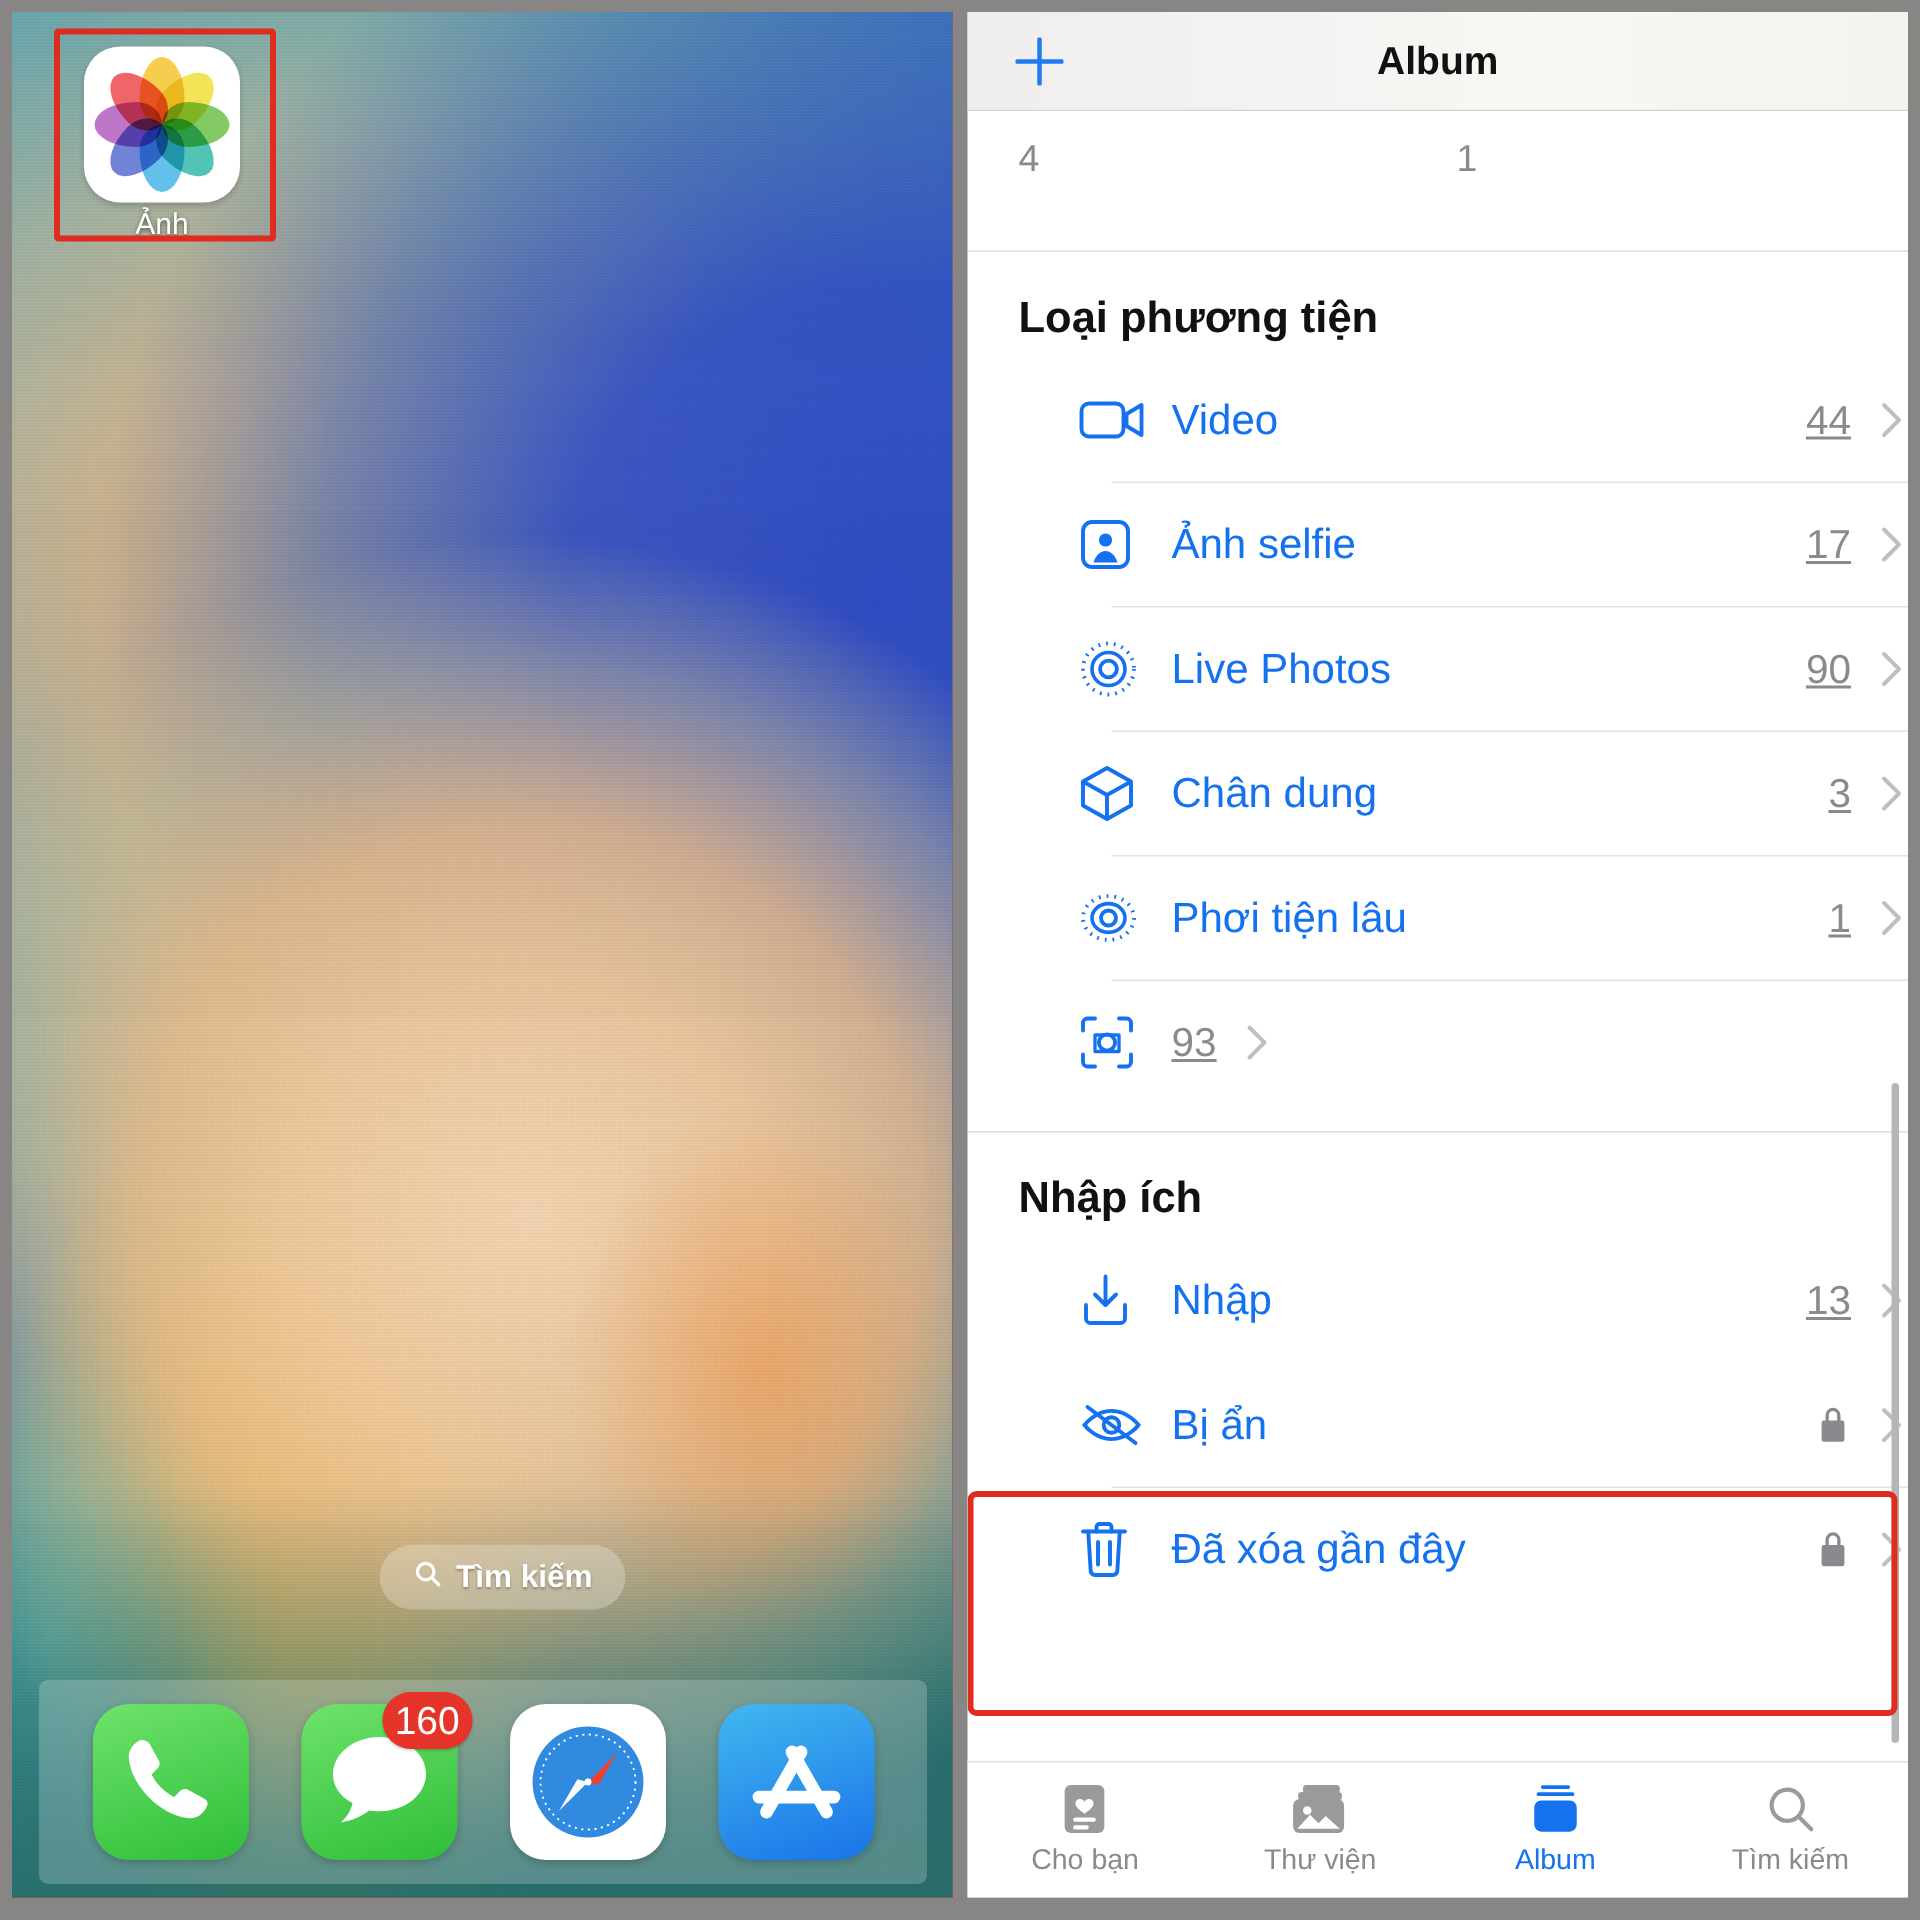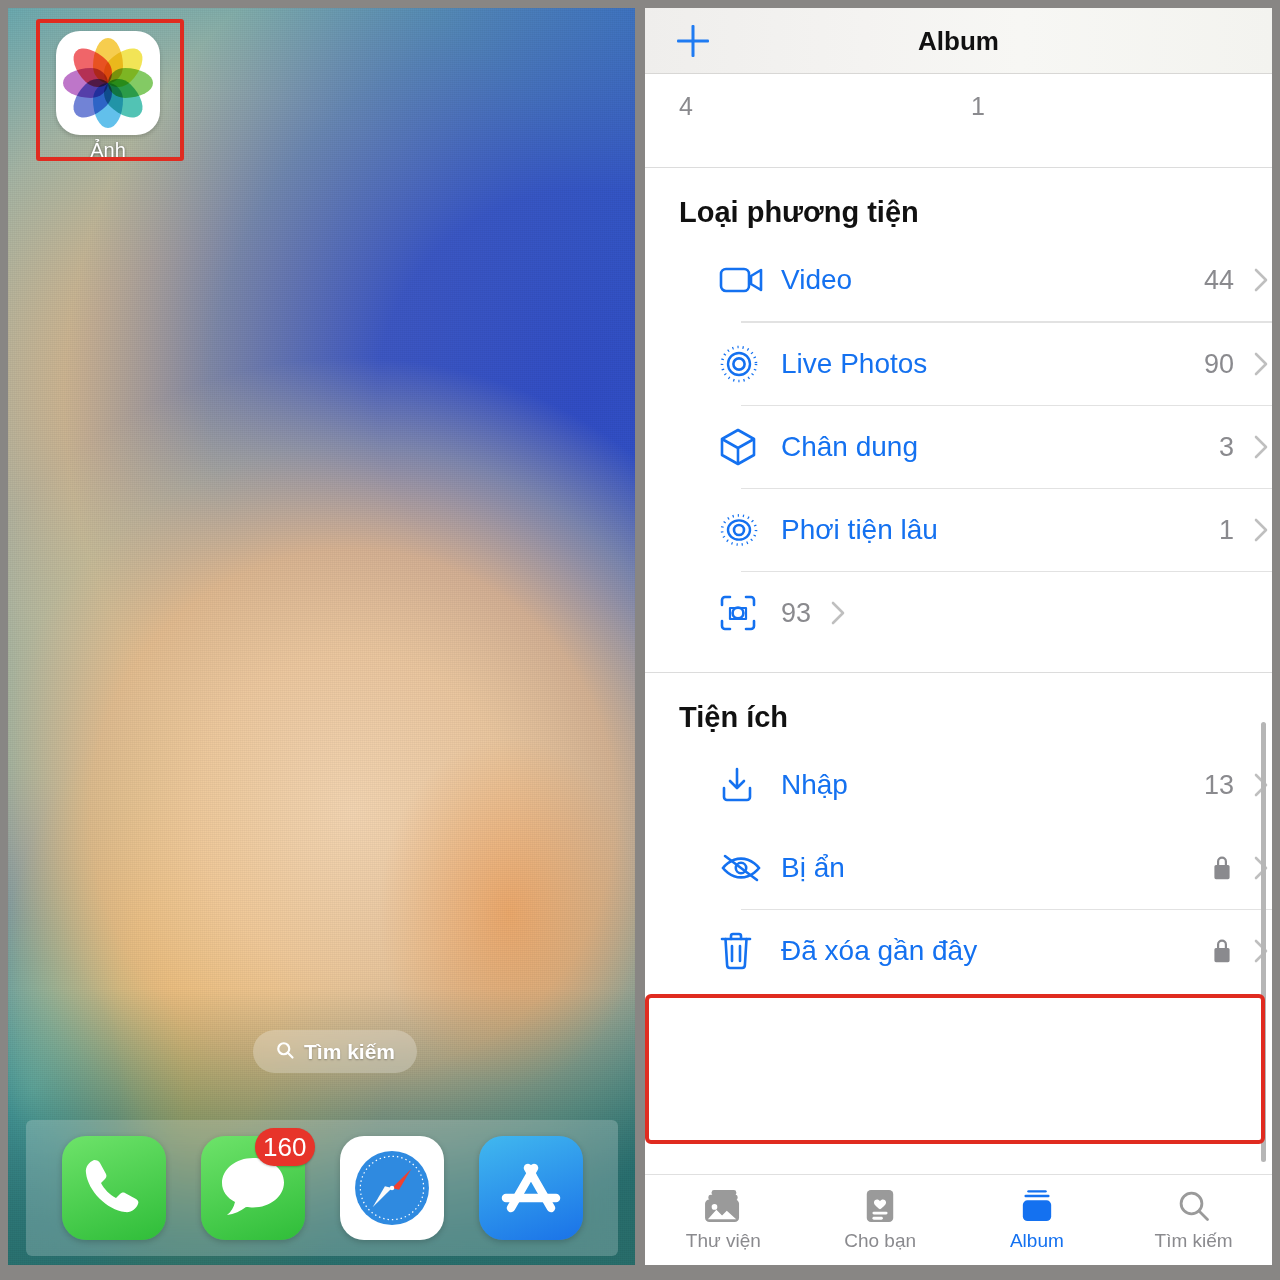--- a/index.html
+++ b/index.html
@@ -232,21 +232,21 @@
     margin-left: 40px;
   }
   .row .ic { width: 62px; flex: 0 0 62px; display:flex; align-items:center; }
   .row .label {
     flex: 1 1 auto;
     color: #1471f0;
     font-size: 28px;
     white-space: nowrap;
   }
   .row .count {
-    color: #8a8a8e; font-size: 27px; margin-right: 16px;
+    color: #8a8a8e; font-size: 27px; margin-right: 16px; text-decoration: underline;
   }
   .row .lock { margin-right: 18px; display:flex; align-items:center; }
   .row .chev { width: 22px; flex: 0 0 22px; display:flex; align-items:center; justify-content:center; }
   .row-sep { height:1px; background:#e2e2e2; margin-left: 96px; }
   .block-sep { height:1px; background:#dcdcdc; margin: 18px 0 0 0; }
 
   
   #scrollbar {
     position: absolute;
     right: 6px; top: 648px;
@@ -403,20 +403,36 @@
           <span class="label">Video</span>
           <span class="count">44</span>
           <span class="chev">
             <svg width="16" height="26" viewBox="0 0 16 26" fill="none" stroke="#bfbfbf" stroke-width="2.6" stroke-linecap="round" stroke-linejoin="round">
                 <polyline points="3,3 13,13 3,23"></polyline>
               </svg>
           </span>
         </div>
         <div class="row-sep"></div>
 
+        <div class="row">
+          <span class="ic">
+            <svg width="36" height="36" viewBox="0 0 36 36" fill="none" stroke="#1471f0" stroke-width="2.6">
+              <rect x="3" y="3" width="30" height="30" rx="6"></rect>
+              <circle cx="18" cy="15" r="4.4" fill="#1471f0" stroke="none"></circle>
+              <path d="M10 30c1.6-5 4.6-7.6 8-7.6s6.4 2.6 8 7.6z" fill="#1471f0" stroke="none"></path>
+            </svg>
+          </span>
+          <span class="label">Ảnh selfie</span>
+          <span class="count">17</span>
+          <span class="chev">
+            <svg width="16" height="26" viewBox="0 0 16 26" fill="none" stroke="#bfbfbf" stroke-width="2.6" stroke-linecap="round" stroke-linejoin="round">
+                <polyline points="3,3 13,13 3,23"></polyline>
+              </svg>
+          </span>
+        </div>
         <div class="row-sep"></div>
 
         <div class="row">
           <span class="ic">
             <svg width="40" height="40" viewBox="0 0 40 40" fill="none" stroke="#1471f0">
               <circle cx="20" cy="20" r="5.6" stroke-width="2.6"></circle>
               <circle cx="20" cy="20" r="11" stroke-width="2.4"></circle>
               <circle cx="20" cy="20" r="17" stroke-width="2.6" stroke-dasharray="1.2 4"></circle>
             </svg>
           </span>
@@ -477,21 +493,21 @@
           <span class="chev">
             <svg width="16" height="26" viewBox="0 0 16 26" fill="none" stroke="#bfbfbf" stroke-width="2.6" stroke-linecap="round" stroke-linejoin="round">
                 <polyline points="3,3 13,13 3,23"></polyline>
               </svg>
           </span>
         </div>
       </div>
 
       <div class="block-sep"></div>
 
-      <div class="section-head">Tiện ích</div>
+      <div class="section-head">Nhập ích</div>
       <div class="rows">
 
         <div class="row">
           <span class="ic">
             <svg width="36" height="38" viewBox="0 0 36 38" fill="none" stroke="#1471f0" stroke-width="2.6" stroke-linecap="round" stroke-linejoin="round">
               <path d="M18 3v18M11 15l7 7 7-7"></path>
               <path d="M5 22v9a3 3 0 0 0 3 3h20a3 3 0 0 0 3-3v-9"></path>
             </svg>
           </span>
           <span class="label">Nhập</span>
@@ -547,46 +563,46 @@
               </svg>
           </span>
         </div>
       </div>
 
       <div id="scrollbar"></div>
       <div class="red-box" id="utility-highlight"></div>
     </div>
 
     <div id="tab-bar">
+
+      <div class="tab">
+        <span class="tic">
+          <svg width="30" height="34" viewBox="0 0 30 36" fill="#9a9a9a">
+            <rect x="1" y="1" width="28" height="34" rx="4.4"></rect>
+            <path d="M15 13c-1.6-3.2-6.4-2.4-6.4 1.2 0 2.8 4 5.4 6.4 7.2 2.4-1.8 6.4-4.4 6.4-7.2 0-3.6-4.8-4.4-6.4-1.2z" fill="#fff"></path>
+            <rect x="7" y="24" width="16" height="3" rx="1.5" fill="#fff"></rect>
+            <rect x="7" y="29.5" width="11" height="3" rx="1.5" fill="#fff"></rect>
+          </svg>
+        </span>
+        <span class="tlabel">Cho bạn</span>
+      </div>
 
       <div class="tab">
         <span class="tic">
           <svg width="38" height="34" viewBox="0 0 40 36" fill="#9a9a9a">
             <rect x="8" y="1" width="26" height="6" rx="2.4"></rect>
             <rect x="4.5" y="6" width="31" height="6" rx="2.6"></rect>
             <rect x="1" y="11" width="36" height="24" rx="4.6"></rect>
             <circle cx="11" cy="19" r="3" fill="#fff"></circle>
             <path d="M4 32l9-10 6 6 5-5 10 9z" fill="#fff"></path>
           </svg>
         </span>
         <span class="tlabel">Thư viện</span>
       </div>
 
-      <div class="tab">
-        <span class="tic">
-          <svg width="30" height="34" viewBox="0 0 30 36" fill="#9a9a9a">
-            <rect x="1" y="1" width="28" height="34" rx="4.4"></rect>
-            <path d="M15 13c-1.6-3.2-6.4-2.4-6.4 1.2 0 2.8 4 5.4 6.4 7.2 2.4-1.8 6.4-4.4 6.4-7.2 0-3.6-4.8-4.4-6.4-1.2z" fill="#fff"></path>
-            <rect x="7" y="24" width="16" height="3" rx="1.5" fill="#fff"></rect>
-            <rect x="7" y="29.5" width="11" height="3" rx="1.5" fill="#fff"></rect>
-          </svg>
-        </span>
-        <span class="tlabel">Cho bạn</span>
-      </div>
-
       <div class="tab active">
         <span class="tic">
           <svg width="34" height="34" viewBox="0 0 36 36" fill="none" stroke="#1471f0" stroke-width="2.6" stroke-linecap="round">
             <line x1="9" y1="2.5" x2="27" y2="2.5"></line>
             <line x1="6" y1="7.5" x2="30" y2="7.5"></line>
             <rect x="3" y="12" width="30" height="22" rx="5" fill="#1471f0" stroke="none"></rect>
           </svg>
         </span>
         <span class="tlabel">Album</span>
       </div>

